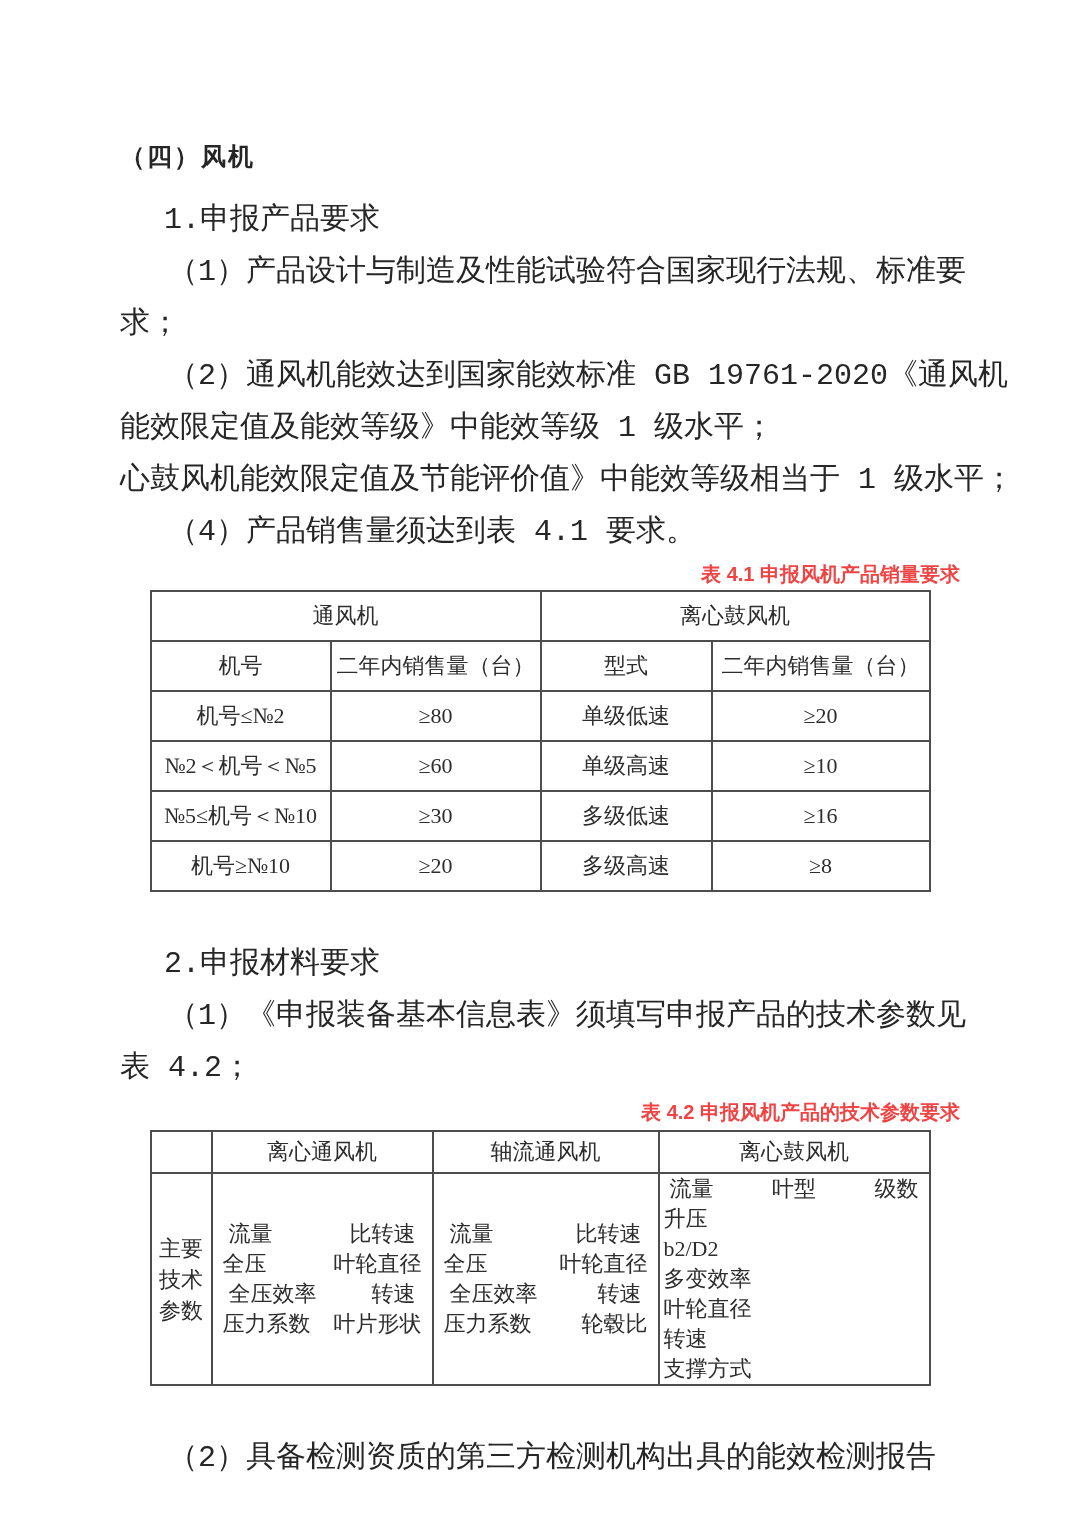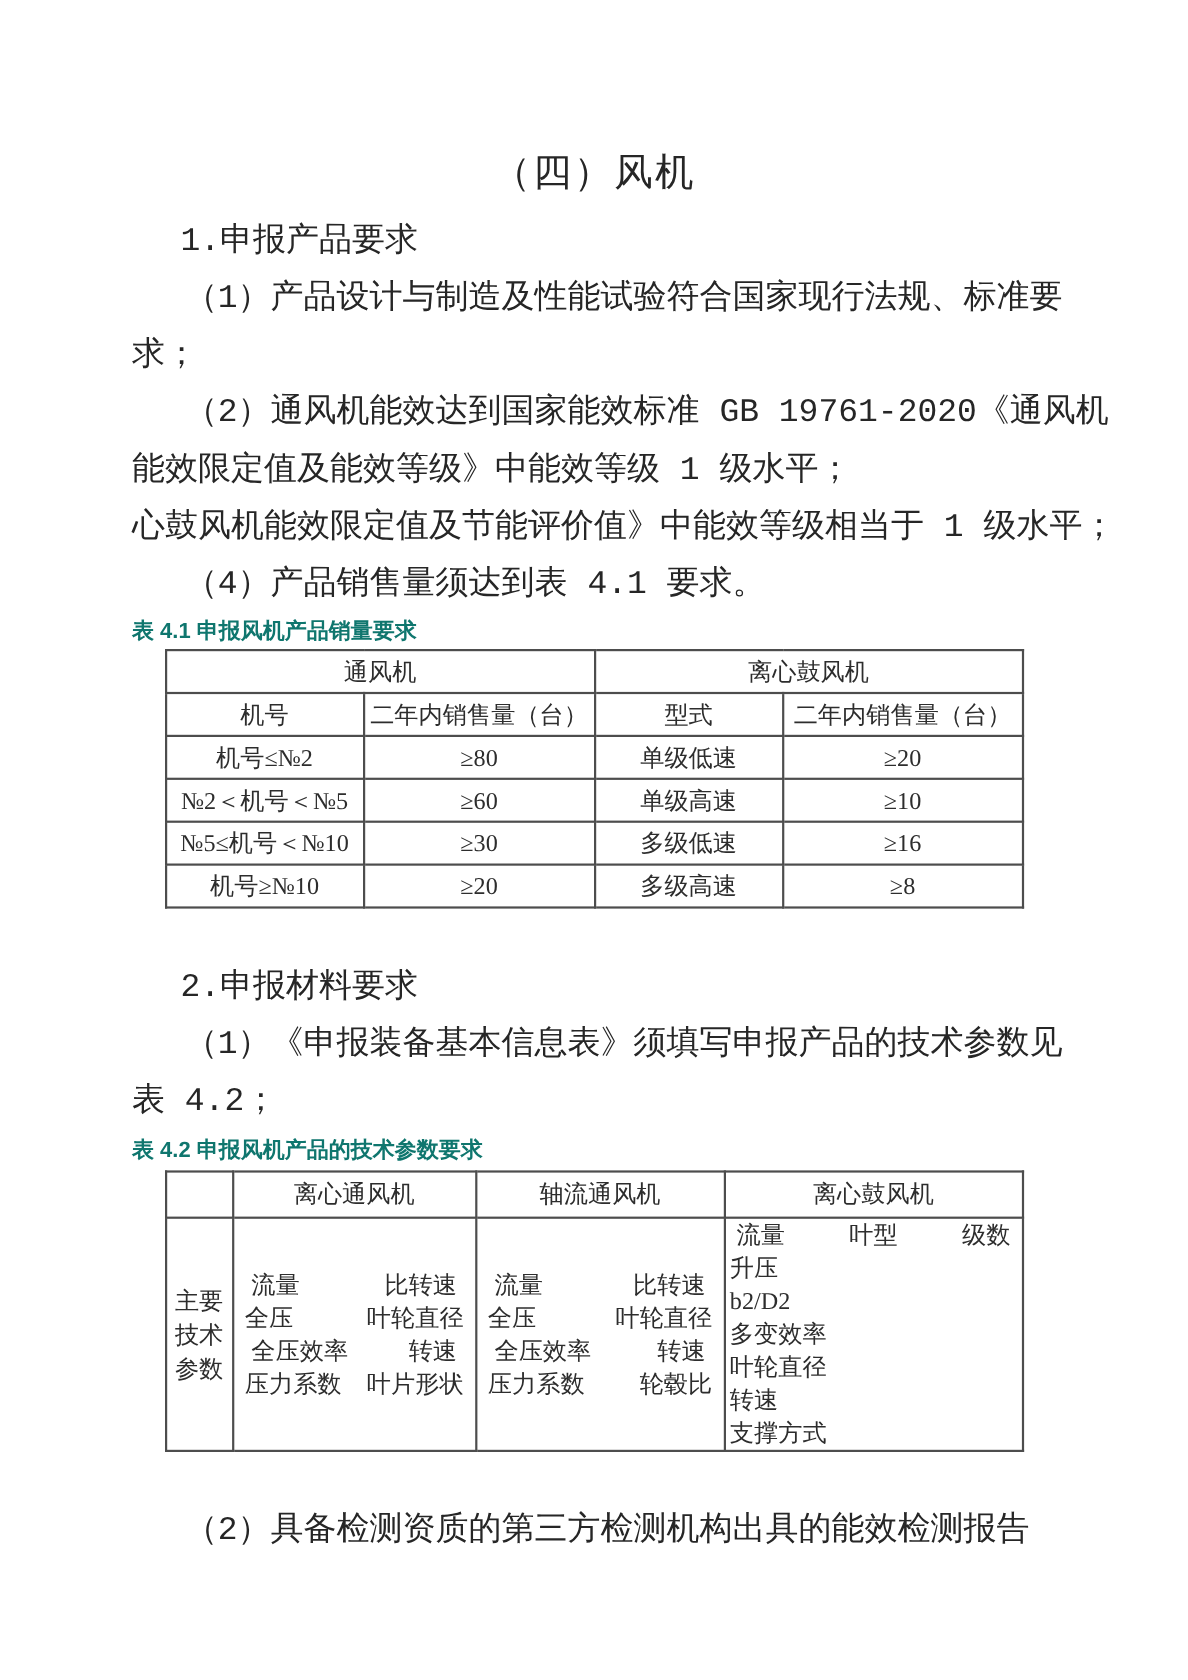--- a/index.html
+++ b/index.html
@@ -6,45 +6,45 @@
   html,body { width:1080px; height:1527px; }
   body {
     background:#ffffff;
     font-family:"Liberation Serif","DejaVu Serif",serif;
     color:#262626;
     overflow:hidden;
   }
   .page { width:1080px; height:1527px; padding:136px 120px 0 120px; background:#ffffff; }
 
   .doc-title {
-    font-size:35px; font-weight:normal; text-align:center;
+    font-size:25px; font-weight:bold; 
     line-height:42px; margin-bottom:16px; letter-spacing:2px;
   }
 
   .line { font-size:30px; line-height:52px; white-space:nowrap;font-family:Liberation Mono, monospace; }
   .ind-h { padding-left:44px; }   
   .ind-p { padding-left:48px; }   
 
   .tbl-caption {
     font-family:"Liberation Sans","DejaVu Sans",sans-serif;
-    font-weight:bold; font-size:20px; line-height:32px; text-align:left;
-    color:#0f766e;
+    font-weight:bold; font-size:20px; line-height:32px; text-align:right;
+    color:#ef4444;
   }
 
   table {
     border-collapse:collapse; table-layout:fixed; margin:0 auto;
     font-size:22px; color:#2d2d2d;
   }
   td, th {
     border:2px solid #4d4d4d; text-align:center; font-weight:normal;
     padding:0; overflow:hidden;
   }
 
   .t41 { width:779px; }
-  .t41 tr { height:39px;border-radius:17px; }
+  .t41 tr { height:50px;border-radius:17px; }
 
   .t42 { width:779px; margin-top:2px; }
   .t42 tr.hdr { height:42px; }
   .t42 tr.body { height:160px;margin-left:16px; }
   .t42 .rowhead div { line-height:31px; font-size:22px; }
   .t42 td.params { vertical-align:middle; }
 
   .pline { display:flex; justify-content:space-between; align-items:flex-start;
            line-height:30px; padding:0 16px; font-size:22px; }
   .pline.tight { padding:0 10px; }

